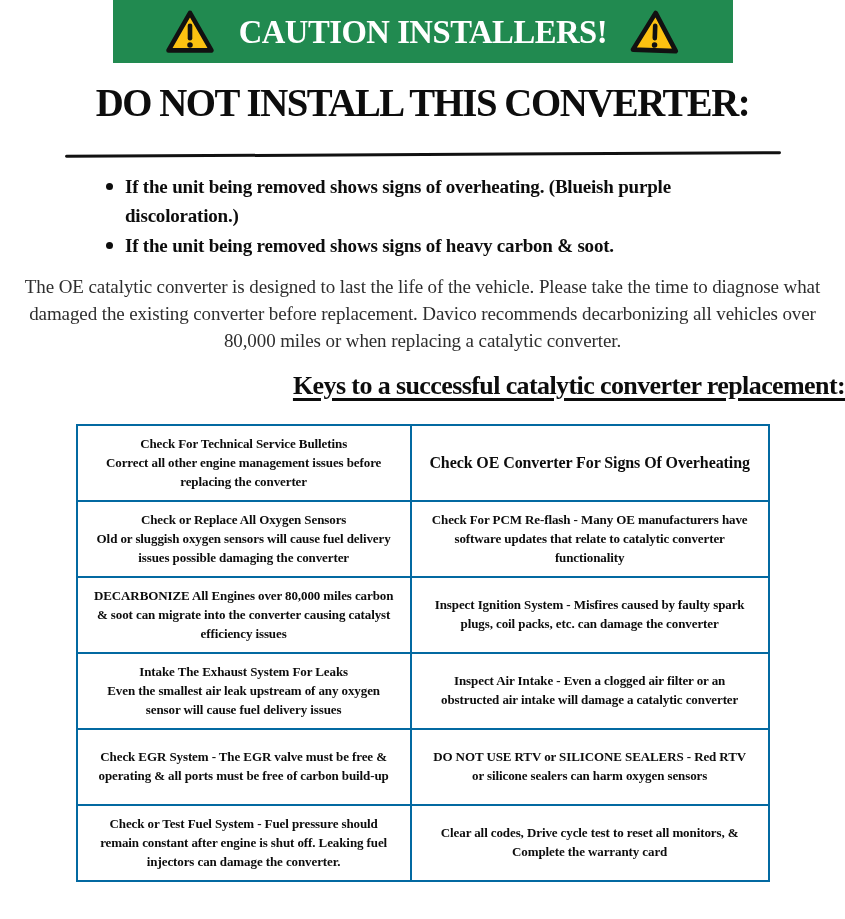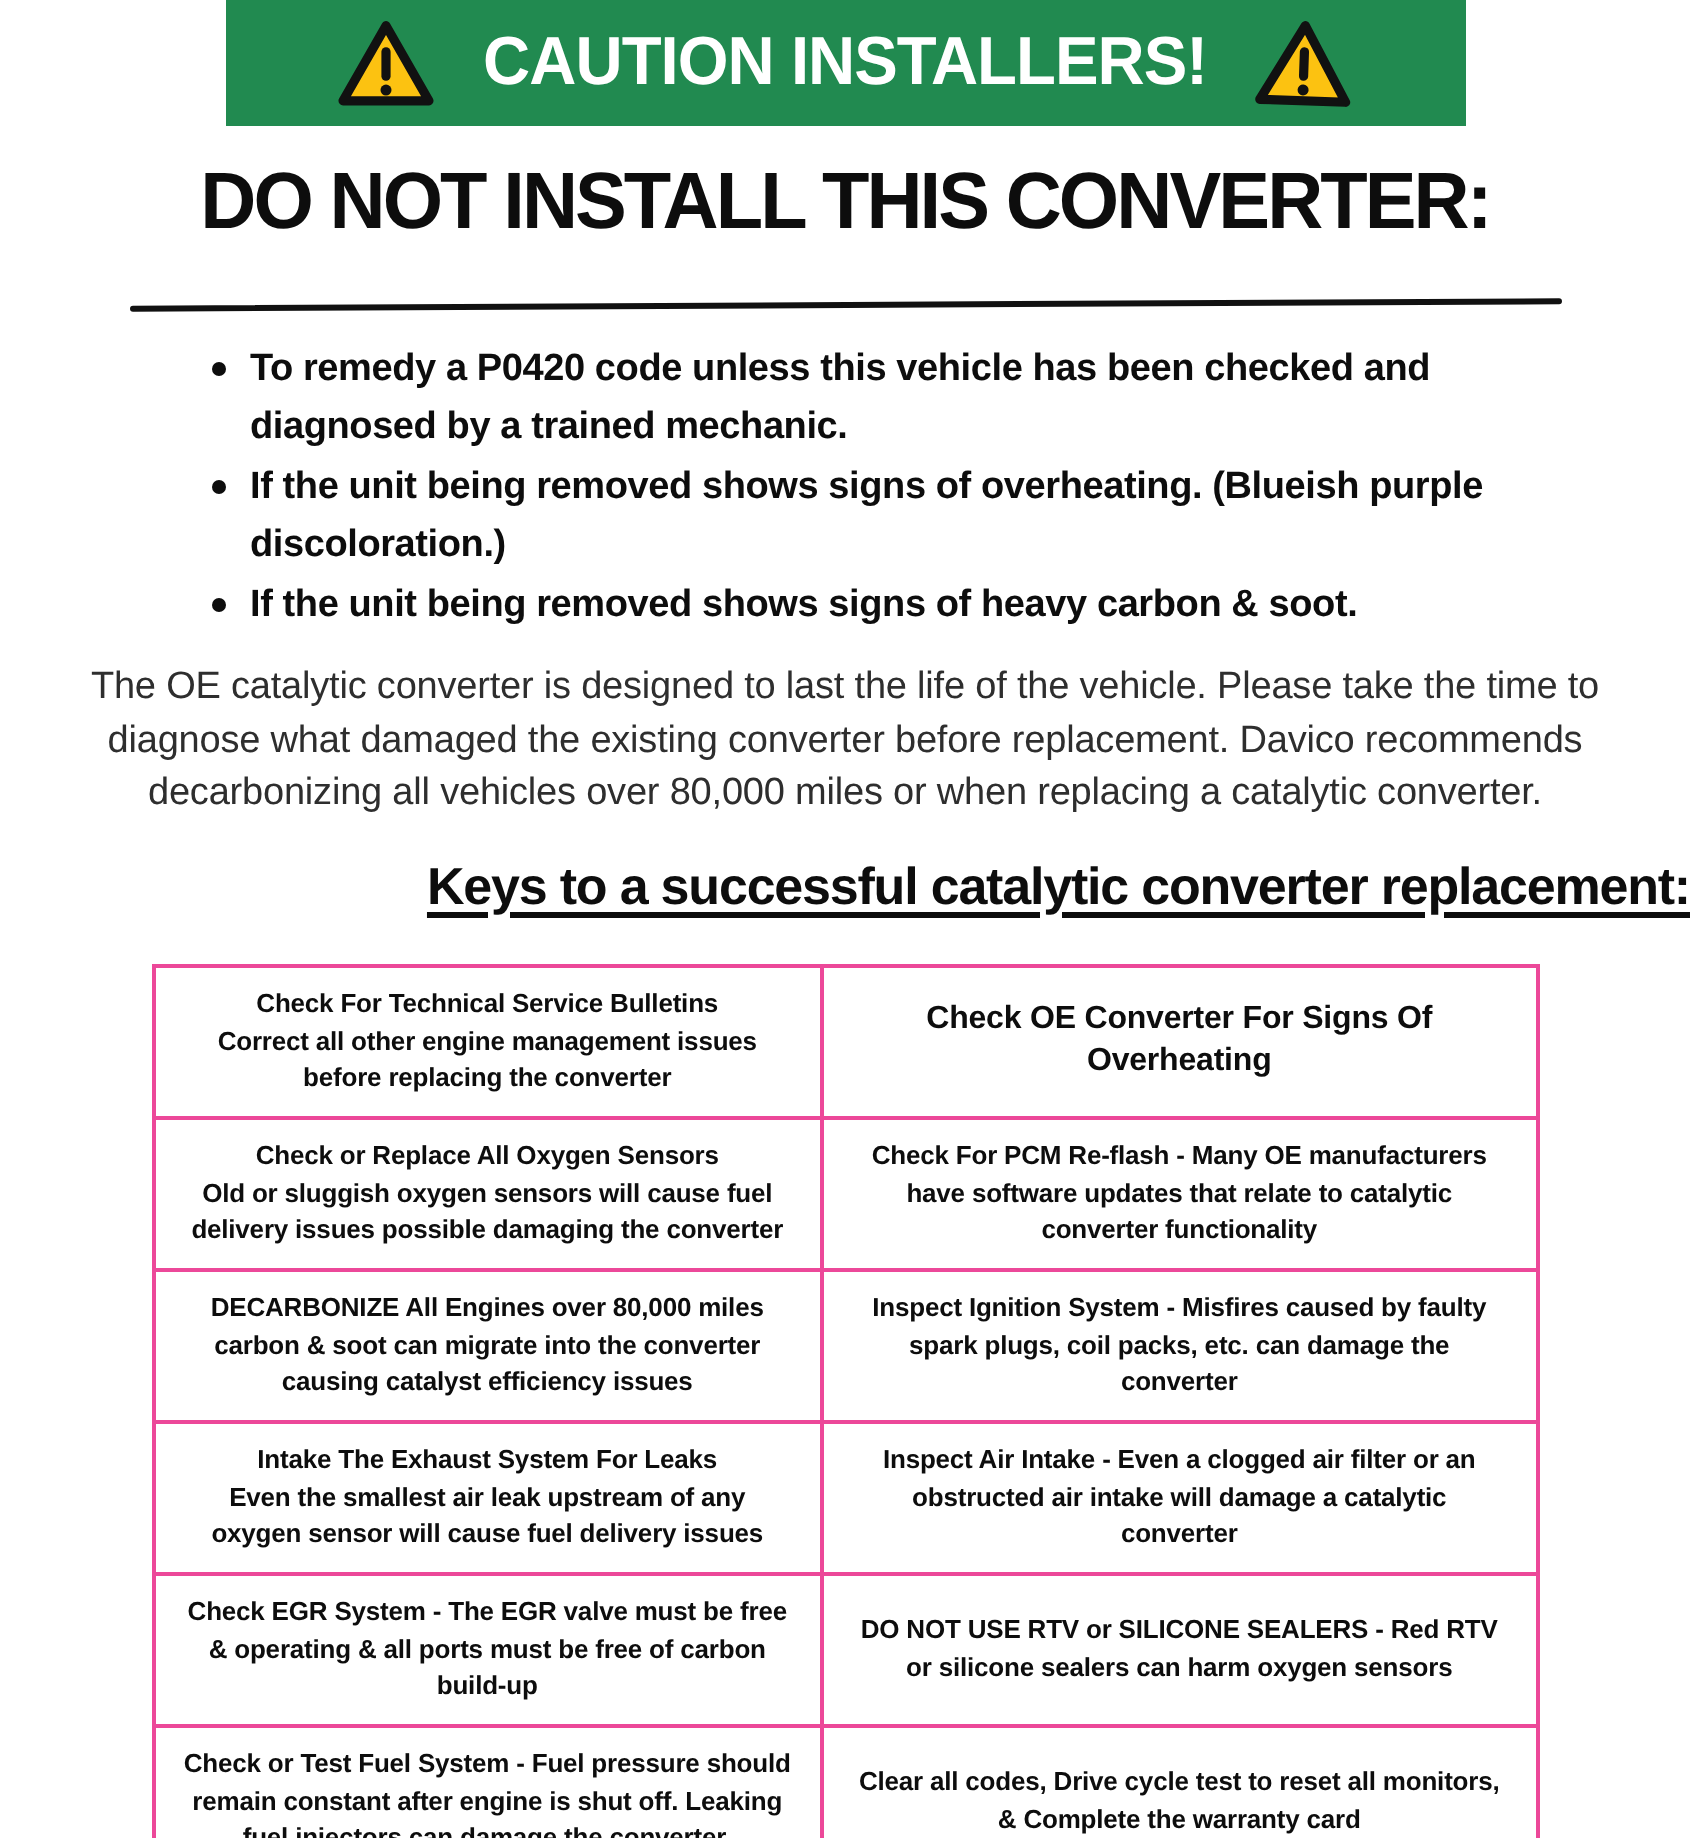--- a/index.html
+++ b/index.html
@@ -5,21 +5,21 @@
   * { margin: 0; padding: 0; box-sizing: border-box; }
   html, body { width: 845px; }
   body {
     width: 845px;
     height: 919px;
     background: #ffffff;
     font-family: "Liberation Sans", sans-serif;
     color: #0d0d0d;
     overflow: hidden;
   }
-  .page { width: 845px; height: 781px; position: relative; }
+  .page { width: 845px; height: 781px; position: relative; font-family: Liberation Serif, serif; }
 
   
   .banner {
     width: 620px;
     height: 63px;
     margin: 0 auto;
     background: #218a50;
     display: flex;
     align-items: center;
     justify-content: center;
@@ -109,21 +109,21 @@
   }
 
   
   .keys-table {
     width: 694px;
     margin: 23px auto 0 auto;
     border-collapse: collapse;
     table-layout: fixed;
   }
   .keys-table td {
-    border: 2px solid #ec4899;
+    border: 2px solid #0369a1;
     height: 76px;
     vertical-align: middle;
     text-align: center;
     padding: 6px 14px;
     font-size: 13px;
     font-weight: bold;
     line-height: 1.45;
     letter-spacing: -0.1px;
     white-space: pre-line;
   }
@@ -148,21 +148,20 @@
       <line x1="32" y1="22" x2="32" y2="38" stroke="#111111" stroke-width="6" stroke-linecap="round"></line>
       <circle cx="32" cy="47" r="3.6" fill="#111111"></circle>
     </svg>
   </div>
 
   <h1 class="main-heading">DO NOT INSTALL THIS CONVERTER:</h1>
 
   <div class="divider"></div>
 
   <ul class="warning-list">
-    <li>To remedy a P0420 code unless this vehicle has been checked and diagnosed by a trained mechanic.</li>
     <li>If the unit being removed shows signs of overheating. (Blueish purple discoloration.)</li>
     <li>If the unit being removed shows signs of heavy carbon &amp; soot.</li>
   </ul>
 
   <p class="intro-paragraph">The OE catalytic converter is designed to last the life of the vehicle. Please take the time to diagnose what damaged the existing converter before replacement. Davico recommends decarbonizing all vehicles over 80,000 miles or when replacing a catalytic converter.</p>
 
   <h2 class="keys-heading">
     <span>Keys to a successful catalytic converter replacement:</span>
   </h2>
 

